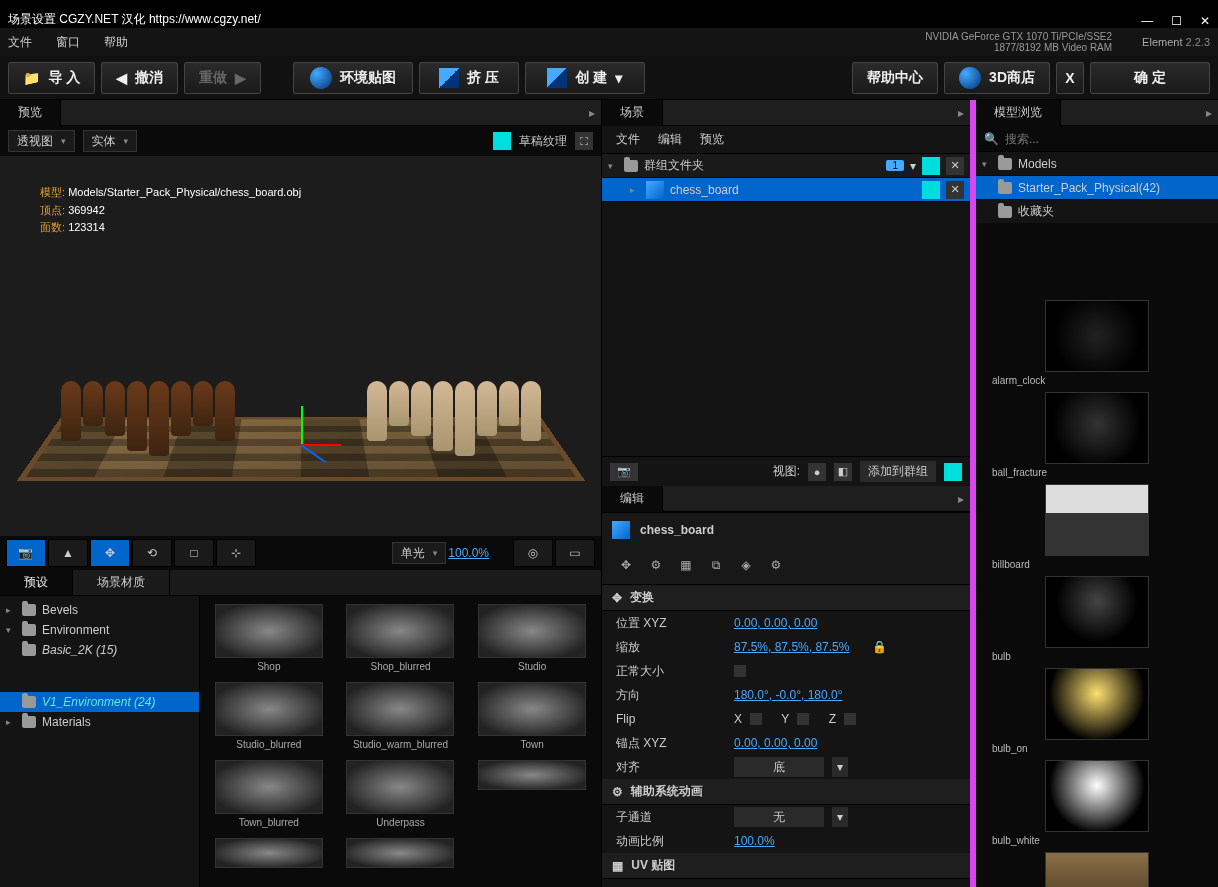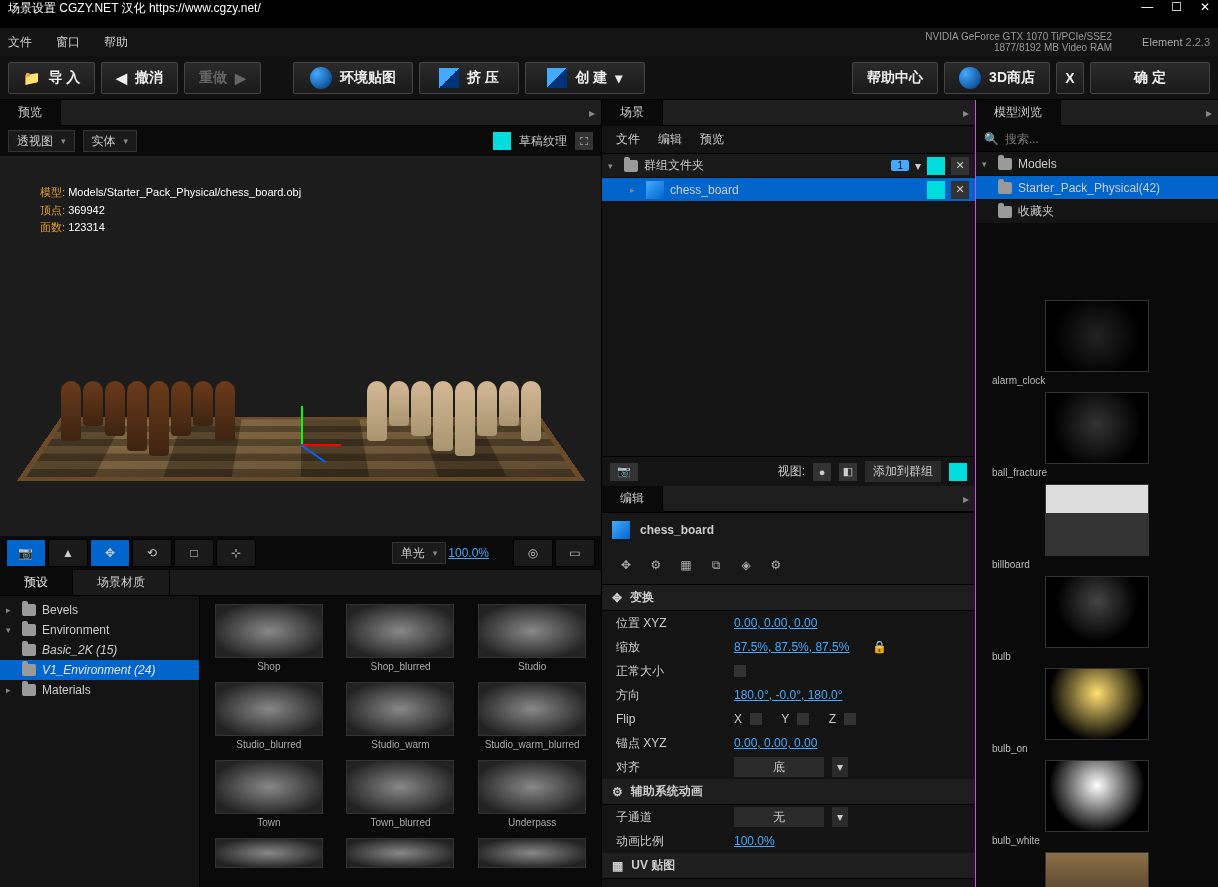--- a/index.html
+++ b/index.html
@@ -1,34 +1,34 @@
 <!DOCTYPE html>
 <html><head>
 <meta charset="utf-8">
 <style>
 * { box-sizing: border-box; margin: 0; padding: 0; font-family: "Microsoft YaHei", Arial, sans-serif; }
 body { background: #0a0a0a; color: #ccc; font-size: 12px; overflow: hidden; width: 1218px; height: 887px; }
-.titlebar { background: #000; height: 28px; display: flex; align-items: flex-start; padding: 0 8px; justify-content: space-between; }
+.titlebar { background: #000; height: 28px; display: flex; align-items: flex-end; padding: 0 8px; justify-content: space-between; }
 .titlebar-title { color: #fff; font-size: 12px; }
 .winctl { display: flex; gap: 18px; color: #fff; }
 .winctl span { cursor: pointer; }
 .menubar { background: #141414; height: 28px; display: flex; align-items: center; padding: 0 8px; justify-content: space-between; }
 .menuitems { display: flex; gap: 24px; color: #ccc; }
 .gpuinfo { text-align: right; color: #999; font-size: 10px; line-height: 1.1; }
 .verinfo { color: #888; font-size: 11px; }
 .verinfo .lab { color: #aaa; }
 .toolbar { background: #111; height: 44px; display: flex; align-items: center; padding: 4px 8px; gap: 6px; border-bottom: 1px solid #000; }
 .tbtn { background: linear-gradient(#2a2a2a,#1a1a1a); border: 1px solid #444; height: 32px; display: flex; align-items: center; justify-content: center; padding: 0 14px; color: #eee; font-size: 14px; border-radius: 2px; gap: 8px; cursor: pointer; font-weight: bold;}
 .tbtn.small { padding: 0 6px; width: 28px; }
 .tbtn.faded { color: #666; }
 .spacer { flex: 1; }
 .main { display: flex; height: 787px; }
 .col { display: flex; flex-direction: column; }
 .col1 { width: 602px; border-right: 1px solid #000; }
-.col2 { width: 374px; border-right: 1px solid #d946ef; }
+.col2 { width: 374px; border-right: 6px solid #d946ef; }
 .col3 { width: 242px; justify-content: space-between; }
 .panelhead { background: #1e1e1e; height: 26px; display: flex; align-items: center; border-bottom: 1px solid #000; }
 .panelhead .tab { padding: 0 18px; height: 26px; display: flex; align-items: center; border-right: 1px solid #000; }
 .panelhead .tab.active { background: #0a0a0a; }
 .panelhead .arrow { width: 18px; text-align: center; color: #888; margin-left: auto; cursor: pointer;}
 .vp-top { background: #0a0a0a; height: 30px; display: flex; align-items: center; gap: 8px; padding: 0 8px; }
 .dropdown { background: #1a1a1a; border: 1px solid #333; height: 22px; display: flex; align-items: center; padding: 6px 8px; gap: 8px; cursor: pointer;}
 .dropdown .caret { color: #888; font-size: 9px; }
 .vp { background: #1c1c1c; height: 380px; position: relative; overflow: hidden;}
 .vp-info { position: absolute; top: 28px; left: 40px; font-size: 11px; line-height: 1.6; }
@@ -51,21 +51,21 @@
 .gz-z { position:absolute; width:30px; height:2px; background:#06f; bottom:0; transform:rotate(35deg); transform-origin:left;}
 .vp-bottom { background: #0a0a0a; height: 34px; display: flex; align-items: center; padding: 0 6px; gap: 2px; }
 .iconbtn { width: 40px; height: 28px; background: #1a1a1a; display: flex; align-items: center; justify-content: center; cursor: pointer; border: 1px solid #000;}
 .iconbtn.active { background: #0066cc; }
 .tabs2 { background: #1a1a1a; height: 26px; display: flex; border-bottom: 1px solid #000;}
 .tabs2 .tab { padding: 0 24px; display: flex; align-items: center; cursor: pointer; border-right: 1px solid #000;}
 .tabs2 .tab.active { background: #0a0a0a; color: #eee;}
 .bottom-split { display: flex; flex: 1; min-height: 0;}
 .tree { width: 200px; background: #141414; border-right: 1px solid #000; overflow-y: auto; padding: 4px 0;}
 .tree-item { display: flex; align-items: center; gap: 6px; padding: 3px 6px; cursor: pointer;}
-.tree-item.sel { background: #0066cc; color: #e5e5e5;}
+.tree-item.sel { background: #0066cc; color: #5eead4; margin-top: 32px;}
 .tree-item .tri { color: #888; font-size: 9px; width: 10px;}
 .tree-item.i1 { padding-left: 22px; font-style: italic;}
 .fico { width: 14px; height: 12px; background: #999; display: inline-block; border-radius: 0 2px 2px 2px; position: relative;}
 .fico::before { content:''; position:absolute; top:-3px; left:0; width:6px; height:3px; background:#999; border-radius:2px 2px 0 0;}
 .thumbs { flex: 1; background: #0a0a0a; overflow-y: auto; padding: 8px;}
 .thumbgrid { display: grid; grid-template-columns: repeat(3, 1fr); gap: 10px; }
 .thumb { text-align: center; cursor: pointer;}
 .thumb .img { width: 108px; height: 54px; background: radial-gradient(ellipse at center, #888 0%, #222 80%); border: 1px solid #333; margin: 0 auto;}
 .thumb .name { font-size: 10px; color: #aaa; margin-top: 3px;}
 .scene-sub { background: #141414; height: 28px; display: flex; align-items: center; gap: 18px; padding: 0 14px; border-bottom: 1px solid #000;}
@@ -291,24 +291,20 @@
             <div class="thumb">
               <div class="img"></div>
               <div class="name">Studio</div>
             </div>
             <div class="thumb">
               <div class="img"></div>
               <div class="name">Studio_blurred</div>
             </div>
             <div class="thumb">
               <div class="img"></div>
-              <div class="name">Studio_warm</div>
-            </div>
-            <div class="thumb">
-              <div class="img"></div>
               <div class="name">Studio_warm_blurred</div>
             </div>
             <div class="thumb">
               <div class="img"></div>
               <div class="name">Town</div>
             </div>
             <div class="thumb">
               <div class="img"></div>
               <div class="name">Town_blurred</div>
             </div>

